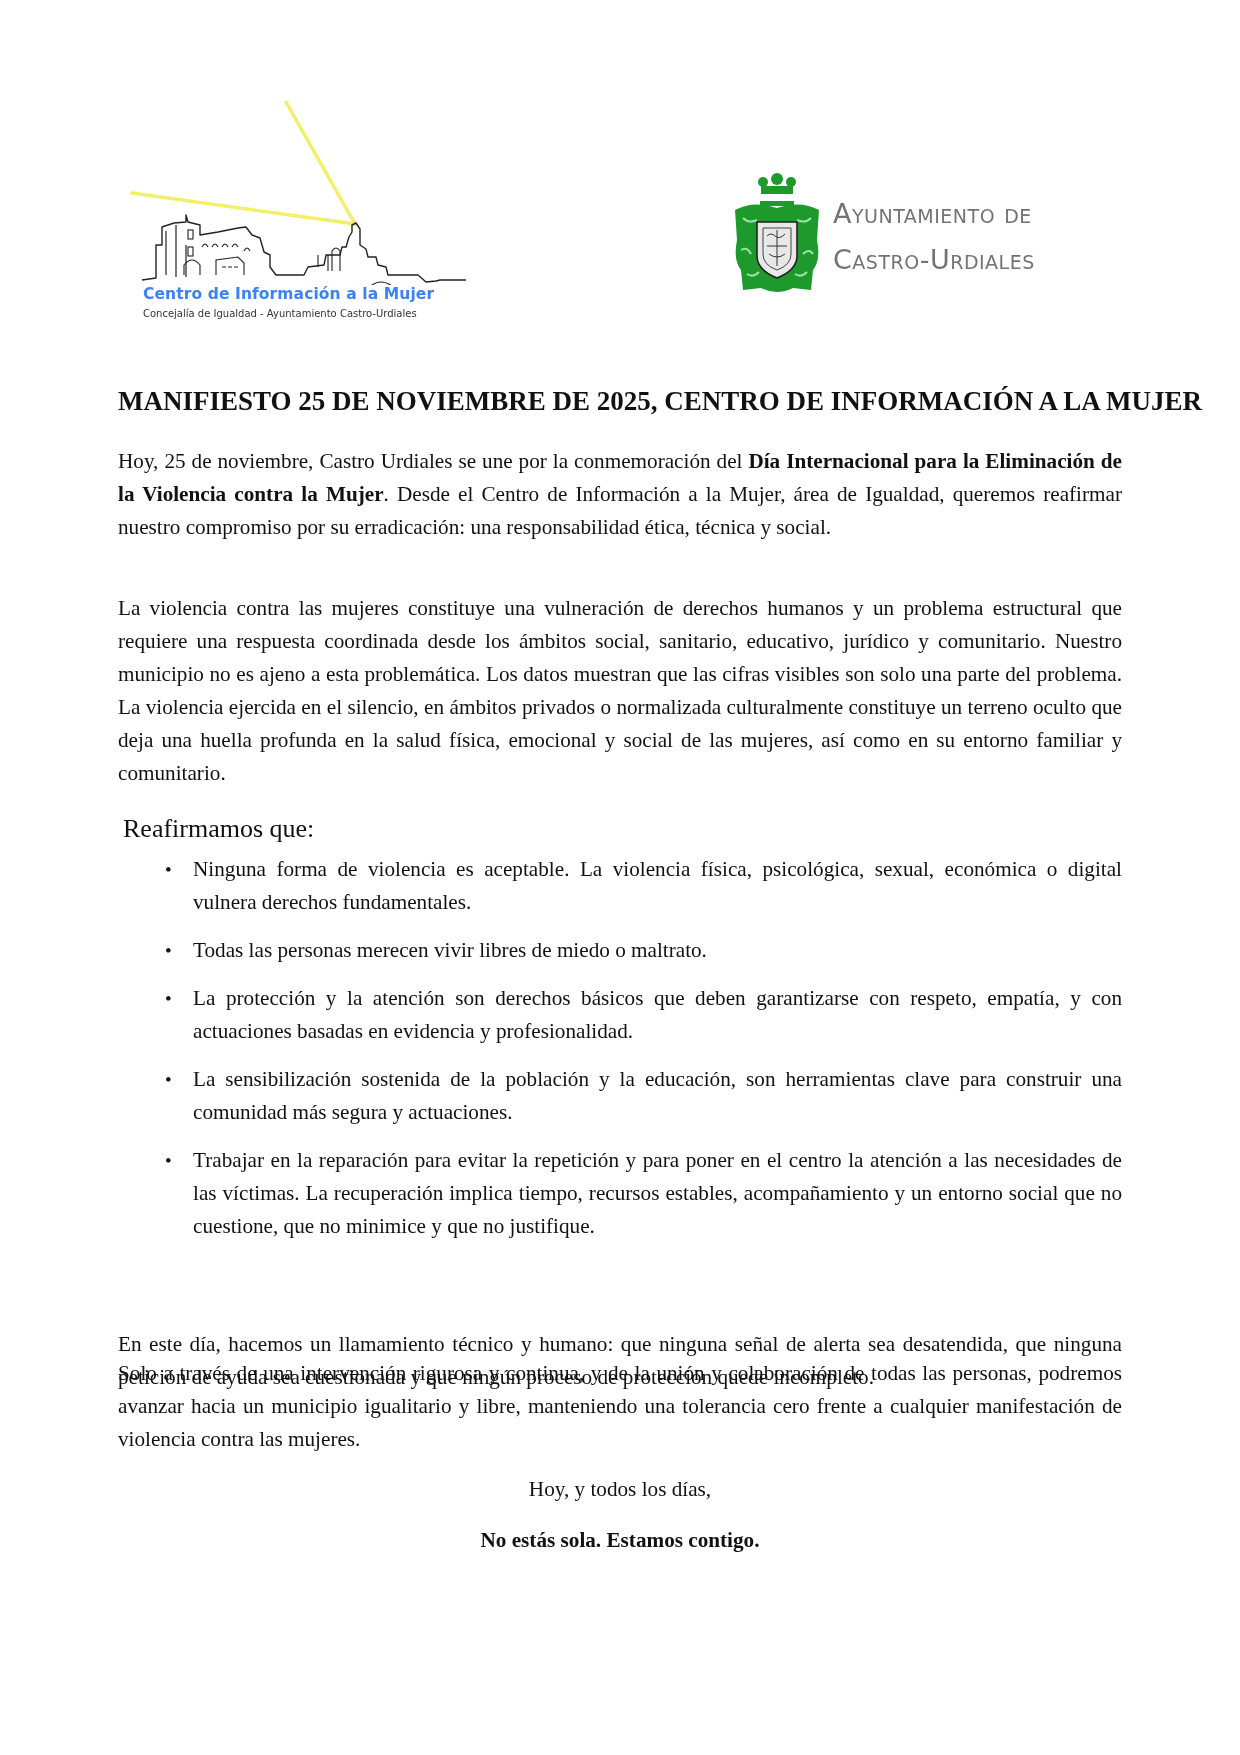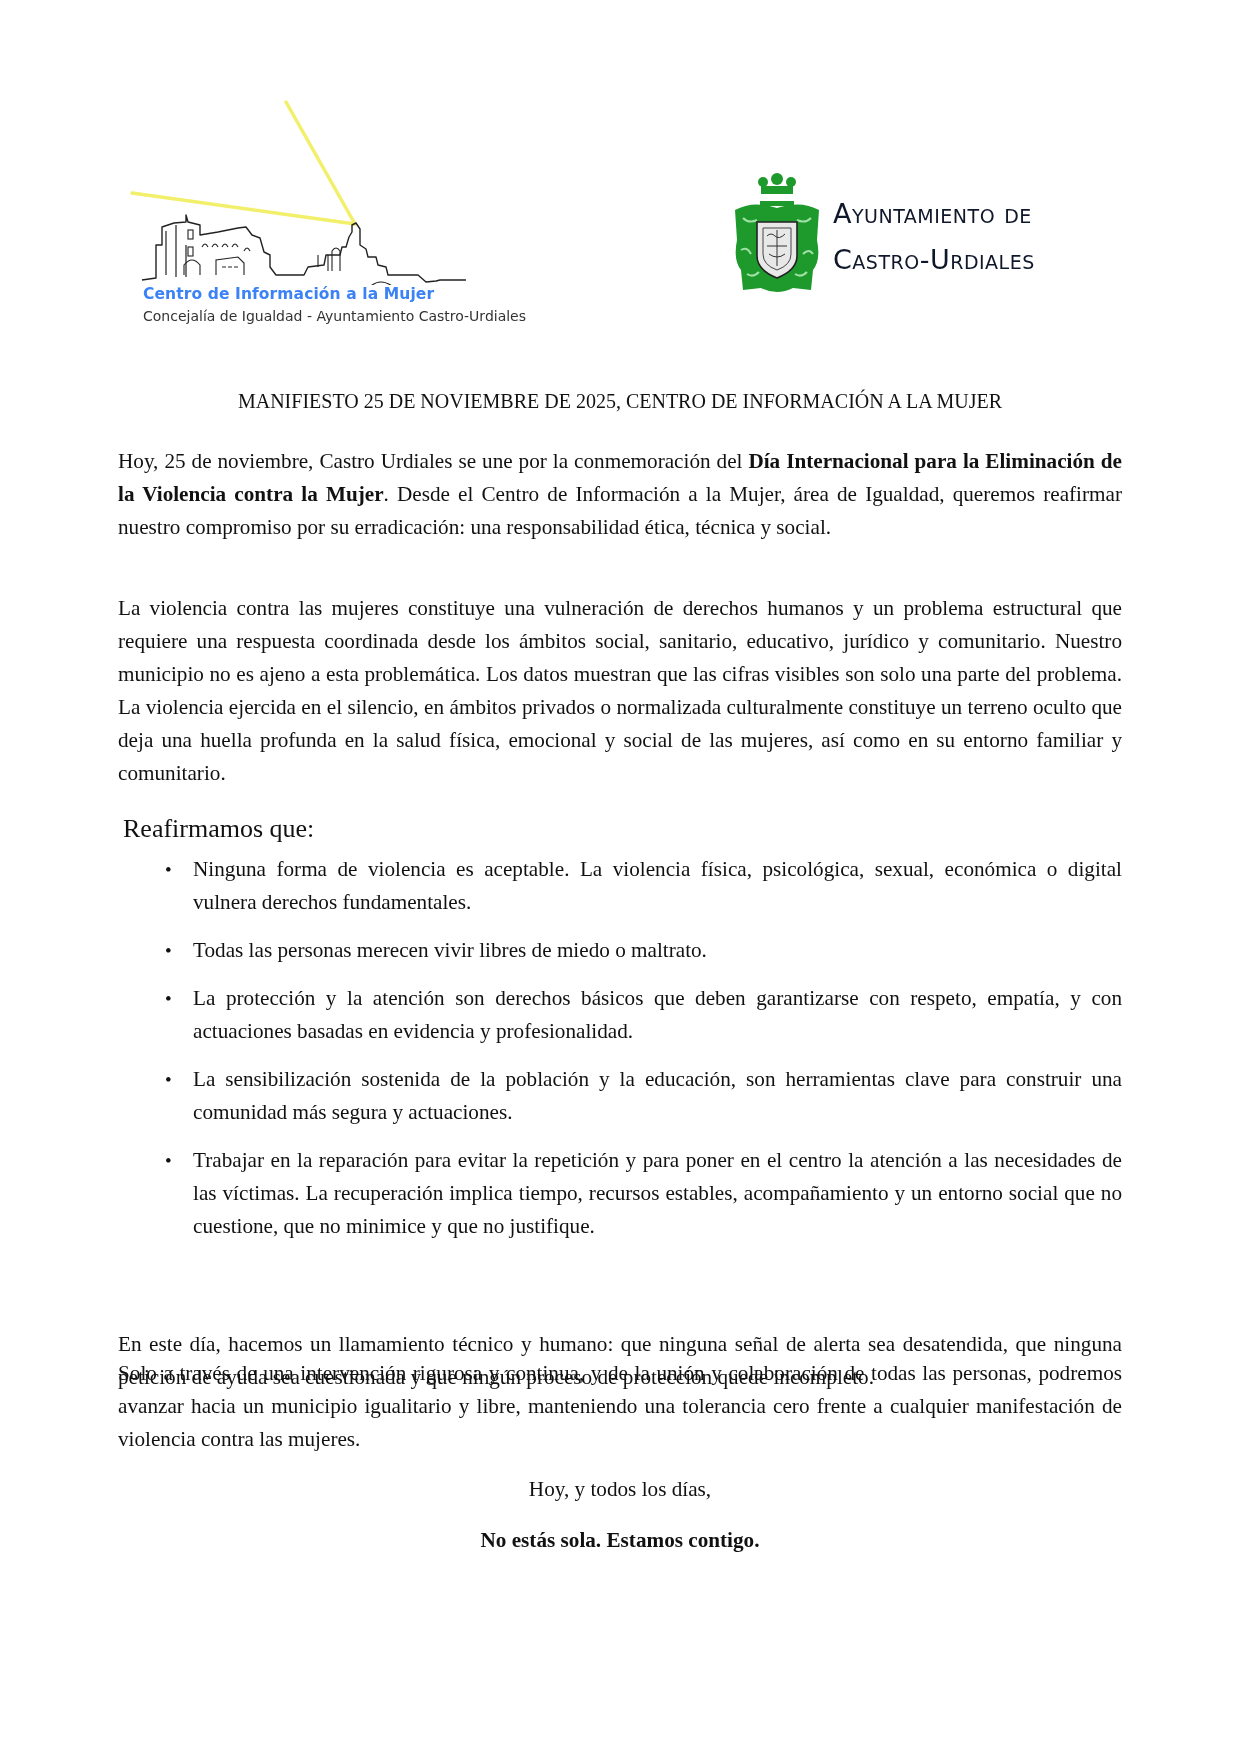--- a/index.html
+++ b/index.html
@@ -43,57 +43,57 @@
     font-size: 15.5px;
     letter-spacing: 0.1px;
     color: #3b82f6;
     white-space: nowrap;
   }
   .cim-sub {
     position: absolute;
     left: 15px;
     top: 213px;
     font-family: "DejaVu Sans", "Liberation Sans", sans-serif;
-    font-size: 14px;
+    font-size: 10px;
     color: #333333;
     white-space: nowrap;
   }
   .logo-ayto {
     position: absolute;
     left: 733px;
     top: 170px;
     width: 340px;
     height: 125px;
   }
   .ayto-crest {
     position: absolute;
     left: 0; top: 0;
   }
   .ayto-line {
     position: absolute;
     left: 100px;
     font-family: "DejaVu Sans", "Liberation Sans", sans-serif;
     font-size: 27px;
-    color: #0f172a;
+    color: #737373;
     letter-spacing: 0.5px;
     white-space: nowrap;
     font-variant: small-caps;
   }
   .ayto-line.l1 { top: 28px; }
   .ayto-line.l2 { top: 74px; }
 
   
   .doc-title {
     position: absolute;
     left: 118px;
     width: 1004px;
     top: 386px;
-    text-align: center;
-    font-weight: normal;
-    font-size: 20px;
+    text-align: right;
+    font-weight: bold;
+    font-size: 27px;
     line-height: 30px;
     white-space: nowrap;
   }
   .para {
     position: absolute;
     left: 118px;
     width: 1004px;
     font-size: 21.2px;
     line-height: 33px;
     text-align: justify;

